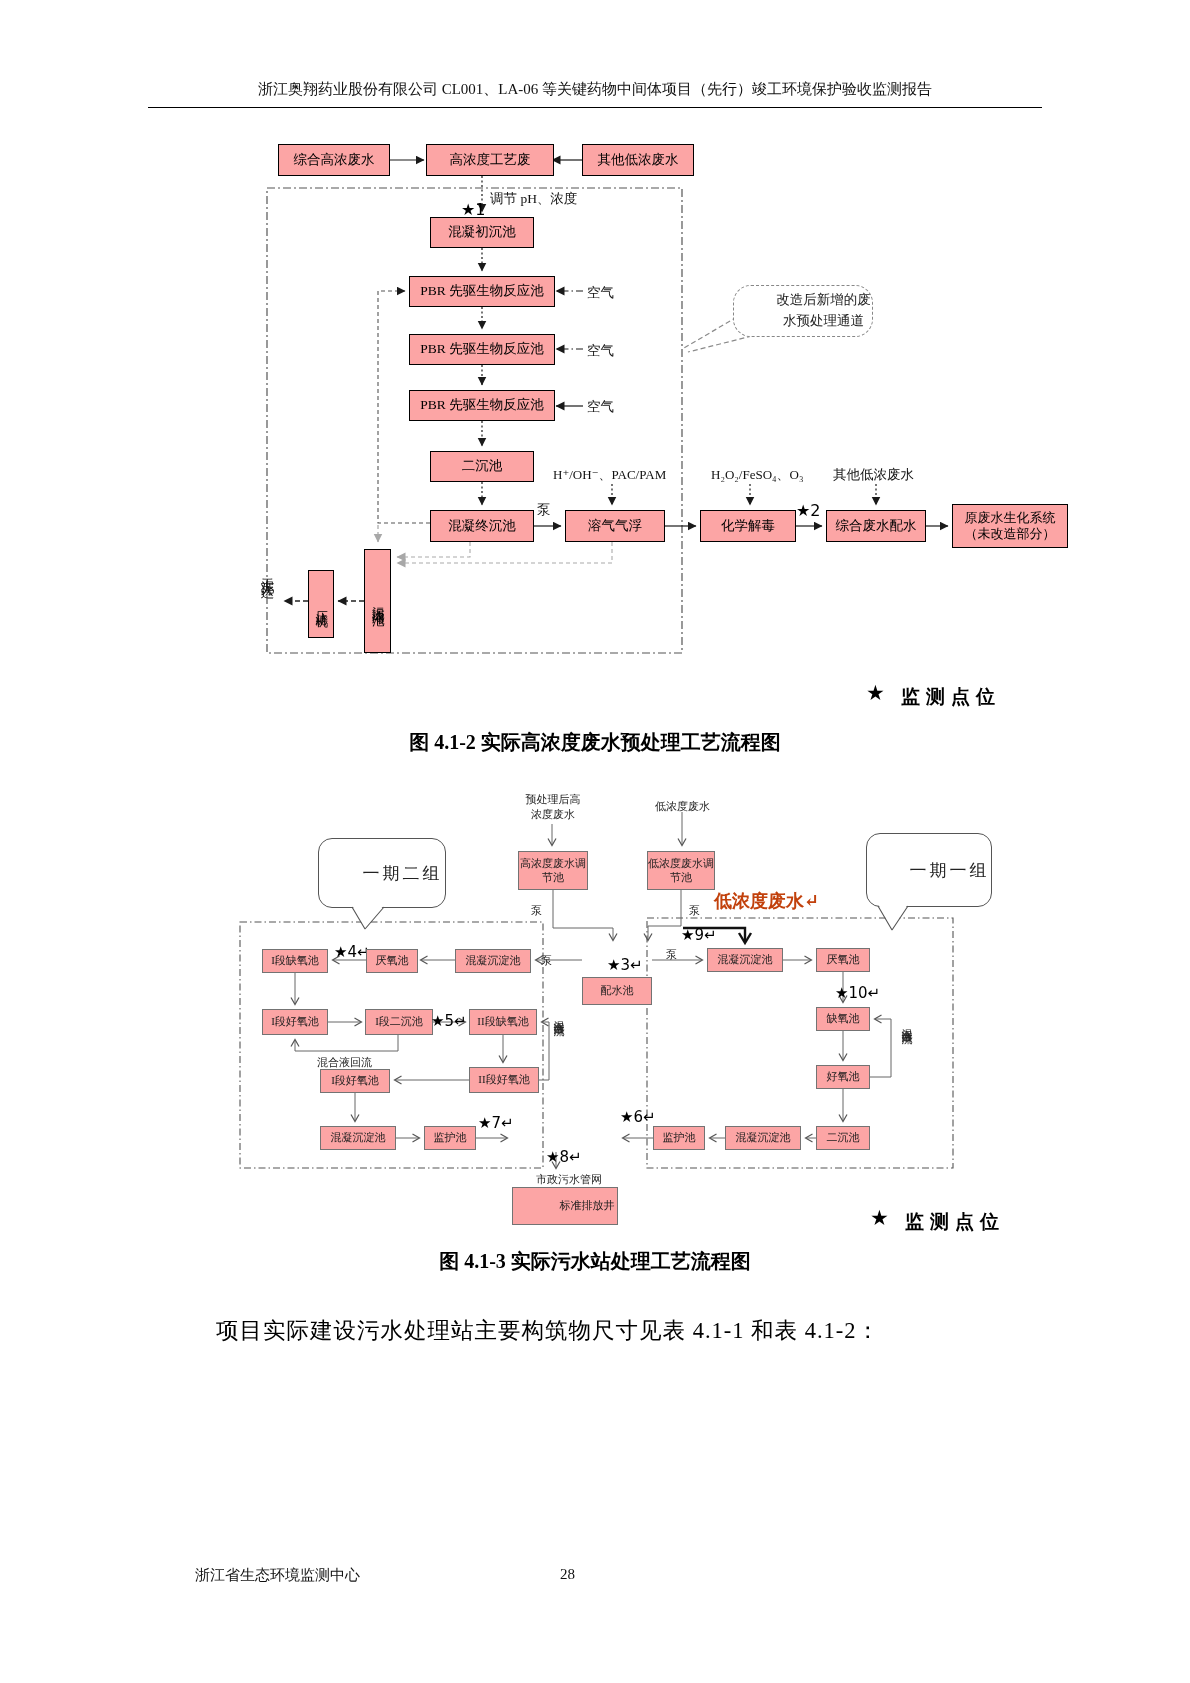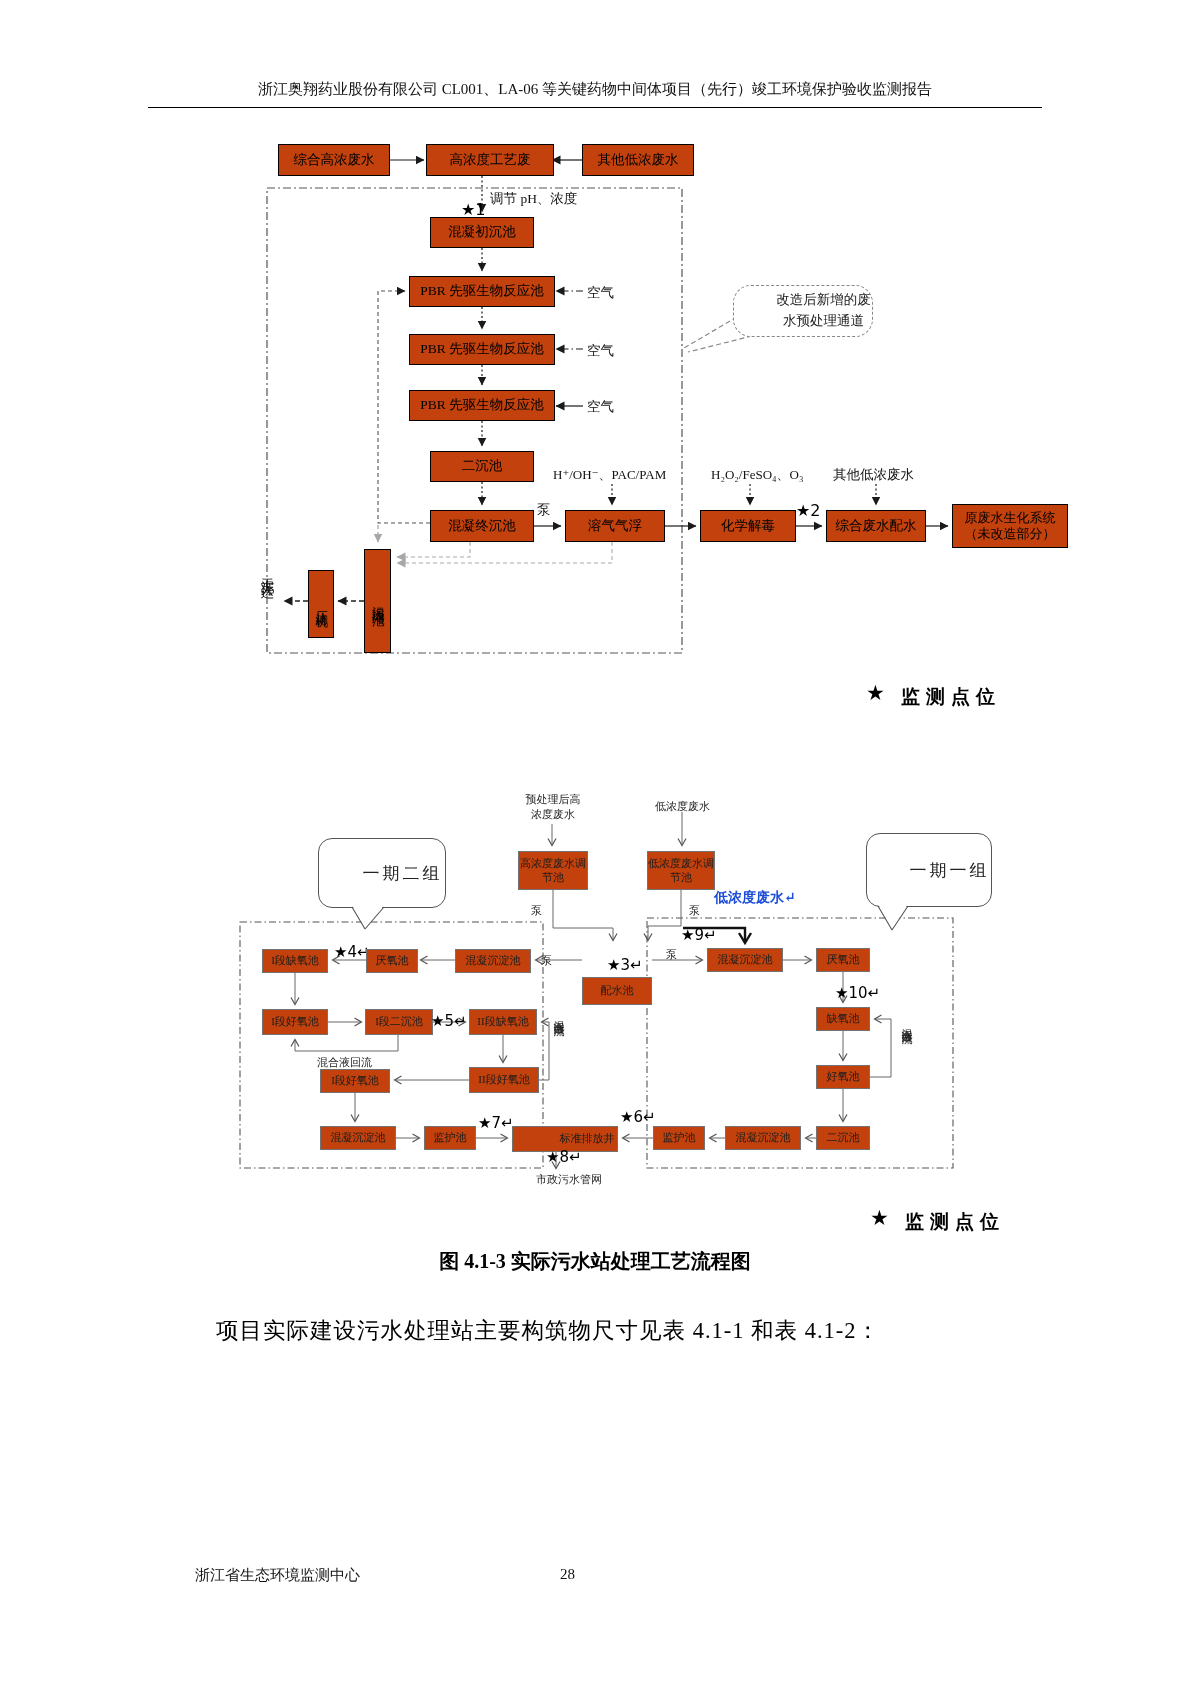--- a/index.html
+++ b/index.html
@@ -2,21 +2,21 @@
 <html><head>
 <meta charset="utf-8">
 <style>
   html,body{margin:0;padding:0;background:#9a9a9a;}
   .page{position:relative;width:1190px;height:1683px;background:#ffffff;margin:0 auto;
         font-family:"Liberation Serif","DejaVu Serif",serif;color:#000;overflow:hidden;}
   svg.layer{position:absolute;left:0;top:0;pointer-events:none;}
   .hdr{position:absolute;left:75px;top:80px;width:1040px;text-align:center;font-size:15px;color:#111;}
   .hdr-rule{position:absolute;left:148px;top:107px;width:894px;border-top:1.6px solid #000;}
   .bx{position:absolute;display:flex;align-items:center;justify-content:center;text-align:center;
-      background:#c2410c;box-sizing:border-box;line-height:1.25;}
+      background:#fca5a5;box-sizing:border-box;line-height:1.25;}
   .b1{border:1.4px solid #000;font-size:13.5px;color:#000;}
   .b2{border:1px solid #737373;font-size:11px;color:#1c1c1c;}
   .lb{position:absolute;color:#111;white-space:nowrap;}
   .l1{font-size:13.5px;}
   .l2{font-size:11px;color:#222;}
   .vert{writing-mode:vertical-rl;text-orientation:upright;letter-spacing:2px;}
   .star{position:absolute;font-size:15px;color:#000;white-space:nowrap;font-family:"DejaVu Sans",sans-serif;}
   .bubble{position:absolute;background:#fff;display:flex;align-items:center;justify-content:center;
           text-align:center;box-sizing:border-box;padding-left:41px;}
   .callout1{border:1.5px dashed #878787;border-radius:18px;font-size:13.5px;line-height:1.55;color:#222;}
@@ -155,35 +155,36 @@
     <div><span>原废水生化系统</span><span>（未改造部分）</span></div>
   </div>
   <div class="bx b1 vert" style="left:364px;top:549px;width:27px;height:104px;font-size:12.5px;">污泥浓缩池</div>
   <div class="bx b1 vert" style="left:308px;top:570px;width:26px;height:68px;font-size:12.5px;">压滤机</div>
   <div class="lb l1 vert" style="left:258px;top:568px;height:86px;">干泥外运</div>
   <div class="bubble callout1 two" style="left:733px;top:285px;width:140px;height:52px;">
     <div><span>改造后新增的废</span><span>水预处理通道</span></div>
   </div>
   <div class="legend-star" style="left:866px;top:681px;">★</div>
   <div class="legend-txt" style="left:901px;top:684px;">监测点位</div>
+  <div class="cap" style="top:729px;">图 4.1-2 实际高浓度废水预处理工艺流程图</div>
 
   <div class="lb l2 two" style="left:516px;top:792px;width:74px;text-align:center;line-height:1.35;">
     <span>预处理后高</span>
       <span>浓度废水</span>
   </div>
   <div class="lb l2" style="left:655px;top:799px;">低浓度废水</div>
   <div class="bubble grp" style="left:318px;top:838px;width:128px;height:70px;">一期二组</div>
   <div class="bubble grp" style="left:866px;top:833px;width:126px;height:74px;">一期一组</div>
   <div class="bx b2 two" style="left:518px;top:851px;width:70px;height:39px;">
     <div><span>高浓度废</span><span>水调节池</span></div>
   </div>
   <div class="bx b2 two" style="left:647px;top:851px;width:68px;height:39px;">
     <div><span>低浓度废</span><span>水调节池</span></div>
   </div>
-  <div class="lb" style="left:714px;top:889px;font-size:14px;font-weight:bold;color:#1d4ed8;">低浓度废水↵</div>
+  <div class="lb" style="left:714px;top:889px;font-size:18px;font-weight:bold;color:#c2410c;">低浓度废水↵</div>
   <div class="lb l2" style="left:531px;top:903px;">泵</div>
   <div class="lb l2" style="left:689px;top:903px;">泵</div>
   <div class="bx b2" style="left:582px;top:945px;width:70px;height:28px;margin-top:32px;">配水池</div>
   <div class="star" style="left:607px;top:956px;z-index:3;">★3↵</div>
   <div class="lb l2" style="left:541px;top:953px;">泵</div>
   <div class="lb l2" style="left:666px;top:947px;">泵</div>
   <div class="star" style="left:681px;top:926px;">★9↵</div>
 
   <div class="bx b2" style="left:262px;top:949px;width:66px;height:24px;">I段缺氧池</div>
   <div class="star" style="left:334px;top:943px;">★4↵</div>
@@ -193,21 +194,21 @@
   <div class="bx b2" style="left:365px;top:1009px;width:68px;height:26px;">I段二沉池</div>
   <div class="star" style="left:431px;top:1012px;">★5↵</div>
   <div class="bx b2" style="left:469px;top:1009px;width:68px;height:26px;">II段缺氧池</div>
   <div class="lb l2 vert" style="left:551px;top:1012px;height:82px;letter-spacing:1px;">混合液回流</div>
   <div class="lb l2" style="left:317px;top:1055px;">混合液回流</div>
   <div class="bx b2" style="left:320px;top:1069px;width:70px;height:24px;">I段好氧池</div>
   <div class="bx b2" style="left:469px;top:1067px;width:70px;height:26px;">II段好氧池</div>
   <div class="bx b2" style="left:320px;top:1126px;width:76px;height:24px;">混凝沉淀池</div>
   <div class="bx b2" style="left:424px;top:1126px;width:52px;height:24px;">监护池</div>
   <div class="star" style="left:478px;top:1114px;">★7↵</div>
-  <div class="bx b2" style="left:512px;top:1126px;width:106px;height:26px;padding-left:44px;">标准排放井</div>
+  <div class="bx b2" style="left:512px;top:1187px;width:106px;height:38px;padding-left:44px;">标准排放井</div>
   <div class="star" style="left:546px;top:1148px;z-index:3;">★8↵</div>
   <div class="lb l2" style="left:536px;top:1172px;">市政污水管网</div>
   <div class="star" style="left:620px;top:1108px;">★6↵</div>
 
   <div class="bx b2" style="left:707px;top:948px;width:76px;height:24px;">混凝沉淀池</div>
   <div class="bx b2" style="left:816px;top:948px;width:54px;height:24px;">厌氧池</div>
   <div class="star" style="left:835px;top:984px;">★10↵</div>
   <div class="bx b2" style="left:816px;top:1007px;width:54px;height:24px;">缺氧池</div>
   <div class="bx b2" style="left:816px;top:1065px;width:54px;height:24px;">好氧池</div>
   <div class="lb l2 vert" style="left:899px;top:1020px;height:80px;letter-spacing:1px;">混合液回流</div>

